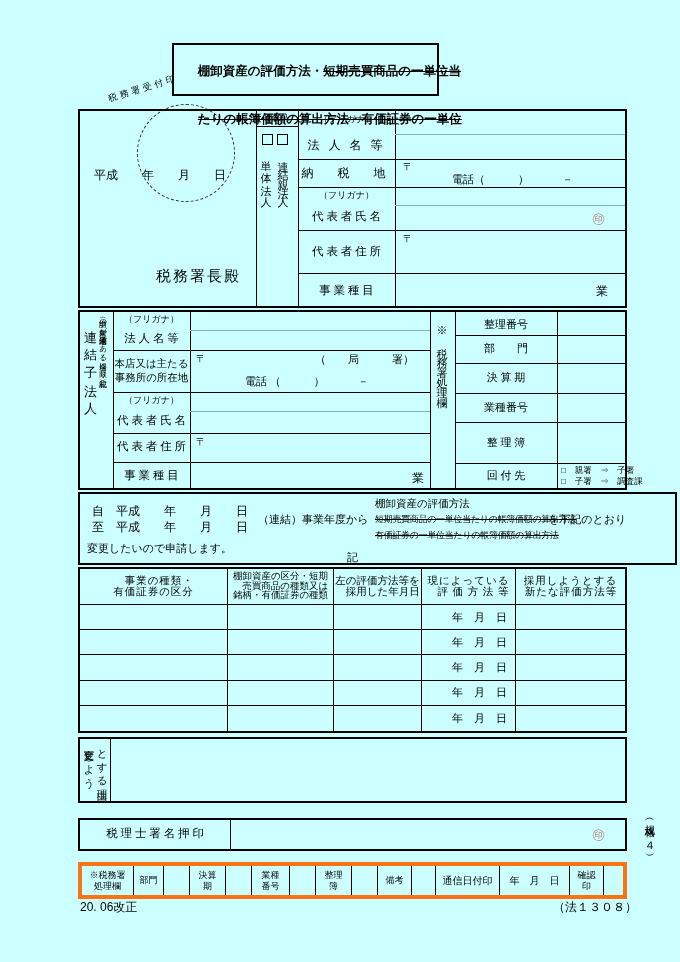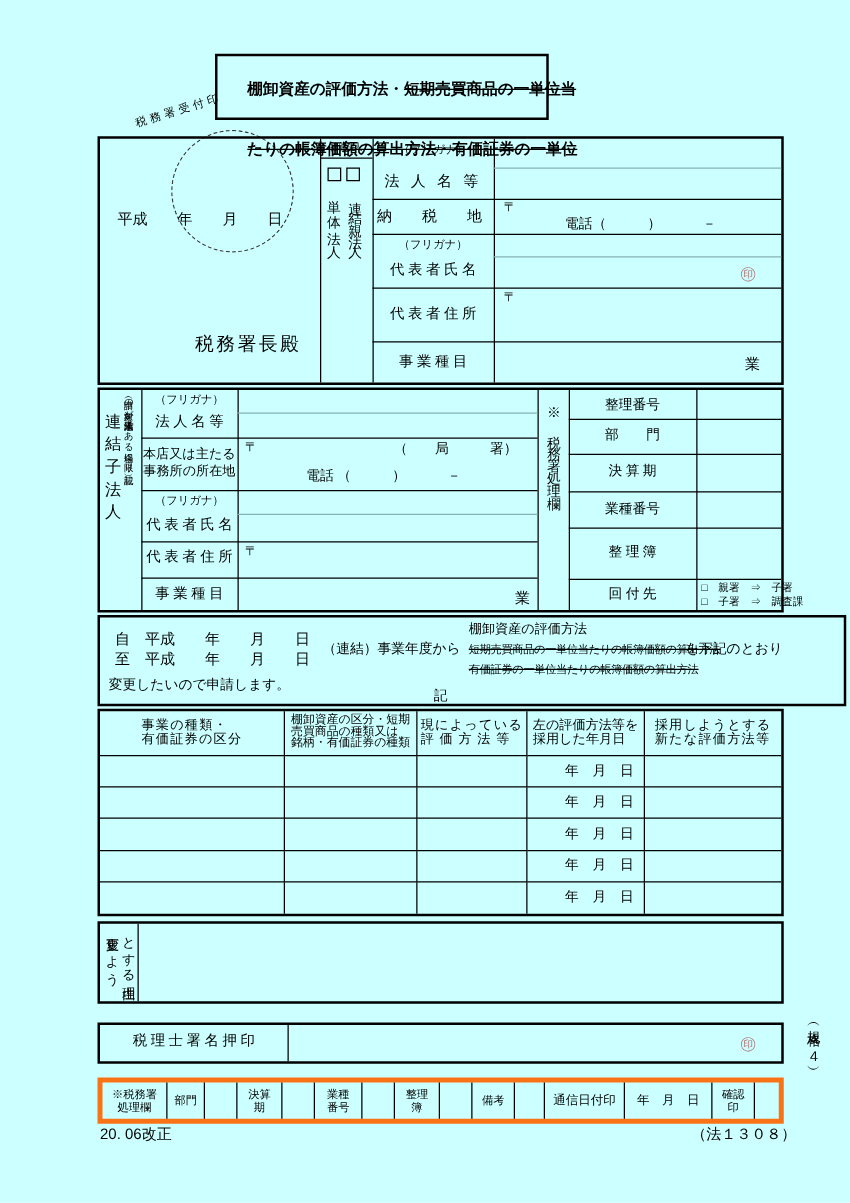--- a/index.html
+++ b/index.html
@@ -19,21 +19,21 @@
   .gothic{font-family:"Liberation Sans",sans-serif}
   .cb{position:absolute;width:9px;height:9px;border:1px solid #000;background:transparent}
   .field{position:absolute}
   .grid4{position:absolute;left:78px;top:567px;width:549px;height:166px;border:2px solid #000;
          box-sizing:border-box;display:grid;grid-template-columns:148px 106px 88px 94px 1fr;
          grid-template-rows:36px repeat(5,1fr)}
   .grid4>div{border-right:1px solid #000;border-bottom:1px solid #000;display:flex;
              align-items:center;justify-content:center;box-sizing:border-box}
   .grid4>div.lastcol{border-right:none}
   .grid4>div.lastrow{border-bottom:none}
-  .grid4 .hd{font-size:10.5px;text-align:left;letter-spacing:1px}
+  .grid4 .hd{font-size:10.5px;text-align:right;letter-spacing:1px}
   .strip{position:absolute;left:78px;top:862px;width:549px;height:37px;border:4px solid #f97316;
          box-sizing:border-box;display:flex}
   .strip>div{border-right:1px solid #000;box-sizing:border-box;display:flex;align-items:center;
              justify-content:center;font-size:9px;text-align:center;line-height:1.2}
   .strip>div:last-child{border-right:none}
 </style>
 </head>
 <body>
 
 <div class="page">
@@ -162,24 +162,24 @@
     <div class="t" style="left:7px;top:49px;font-size:11px">変更したいので申請します。</div>
     <div class="t c" style="left:0;top:58px;width:545px;font-size:11px">記</div>
   </div>
 
   <div class="grid4">
     <div class="hd prel">事業の種類・
 有価証券の区分</div>
     <div class="hd prel" style="font-size:9.5px;letter-spacing:0">棚卸資産の区分・短期
 売買商品の種類又は
 銘柄・有価証券の種類</div>
+    <div class="hd prel" style="letter-spacing:0">左の評価方法等を
+採用した年月日</div>
     <div class="hd prel">現によっている
 評 価 方 法 等</div>
-    <div class="hd prel" style="letter-spacing:0">左の評価方法等を
-採用した年月日</div>
     <div class="hd prel lastcol">採用しようとする
 新たな評価方法等</div>
 
     <div></div>
     <div></div>
     <div></div>
     <div style="justify-content:flex-end;padding-right:8px;font-size:11px">
         <span>年　月　日</span>
       </div>
     <div class="lastcol"></div>

